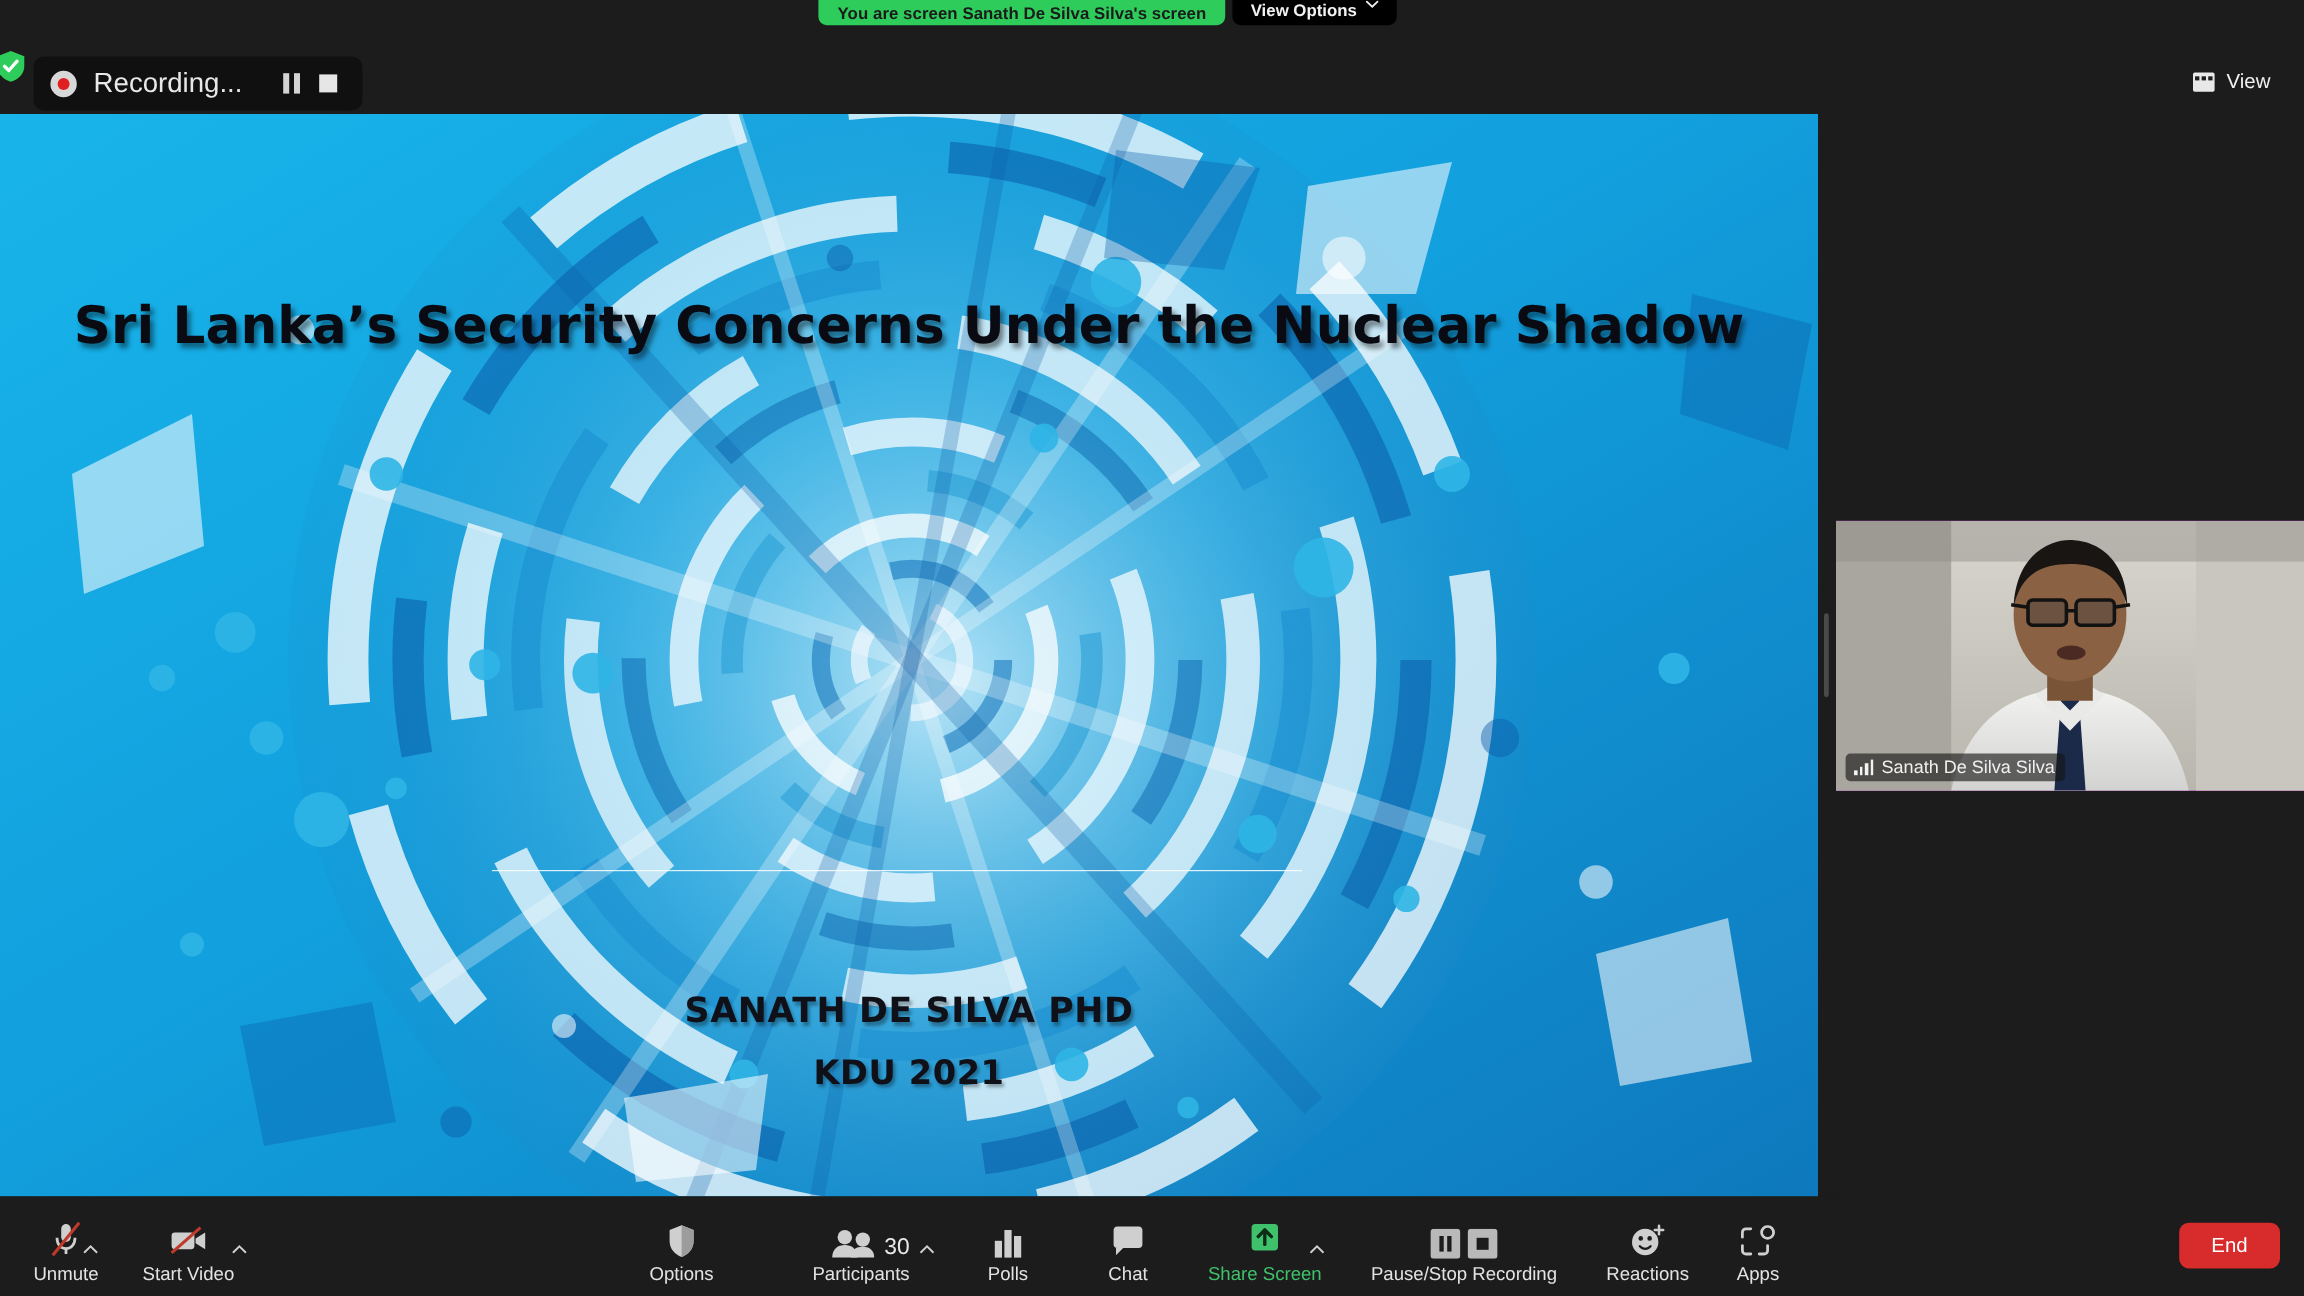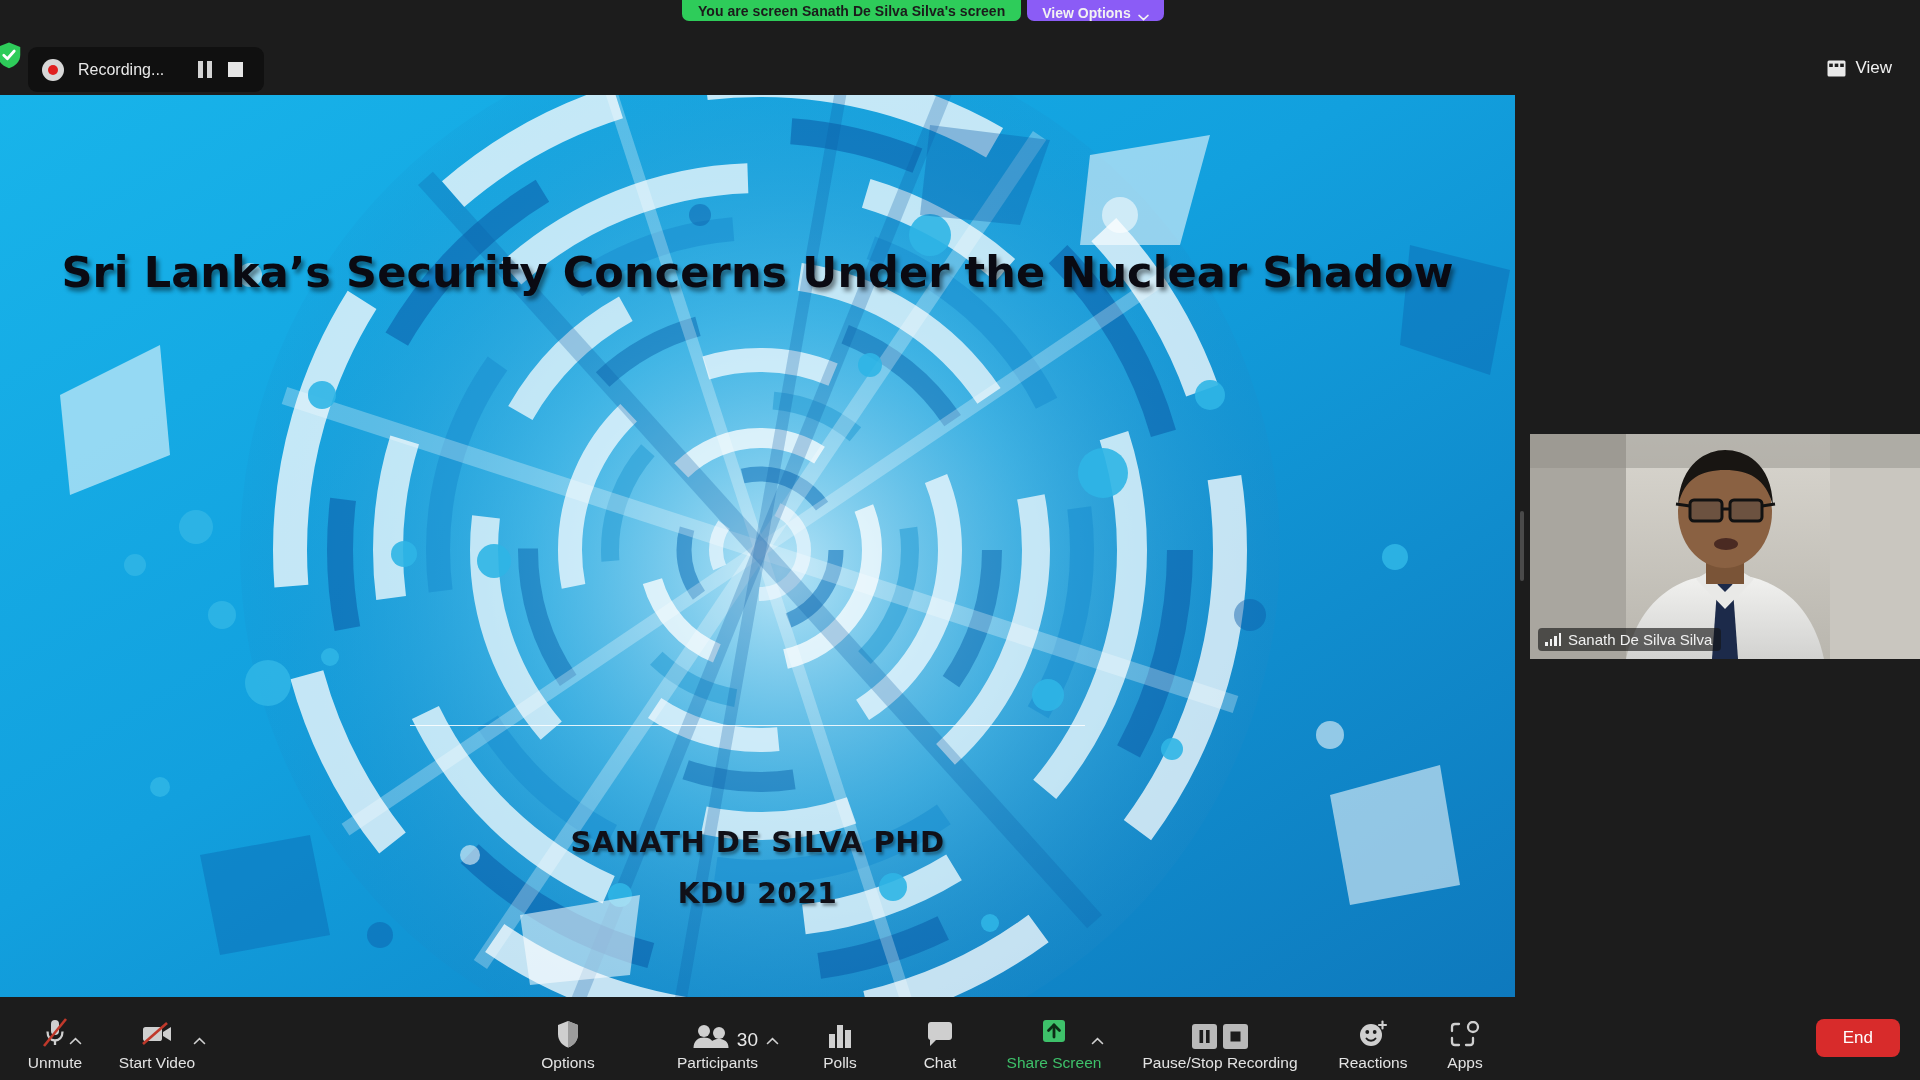--- a/index.html
+++ b/index.html
@@ -37,24 +37,24 @@
   }
   #banner-pill {
     background:#2ecc5a;
     border-bottom-left-radius:7px; border-bottom-right-radius:7px;
     padding:0 16px;
     display:flex; align-items:center;
     font-size:14px; font-weight:bold; color:#1b1b1b;
     letter-spacing:.05px; white-space:nowrap;
   }
   #view-options-btn {
-    background:#8b5cf6;
+    background:#000000;
     border-bottom-left-radius:7px; border-bottom-right-radius:7px;
     margin-left:6px; padding:0 15px;
-    display:flex; align-items:flex-end; gap:7px;
+    display:flex; align-items:flex-start; gap:7px;
     font-size:14px; font-weight:bold; color:#f2f2f2;
     white-space:nowrap; cursor:pointer;
   }
   #view-options-btn .chev { display:block; }
 
   
   #topbar {
     position:absolute; left:0; top:22px; width:1920px; height:70px;
     background:#1c1c1c;
   }
@@ -66,21 +66,21 @@
     background:#101010; border-radius:9px;
     display:flex; align-items:center; gap:0px; padding:0 14px;
   }
   #rec-dot-wrap {
     width:22px; height:22px; border-radius:50%;
     background:#d8d8d8; display:flex; align-items:center; justify-content:center;
     flex:none;
   }
   #rec-dot { width:10px; height:10px; border-radius:50%; background:#e02020; }
   #rec-label {
-    font-size:16px; color:#e8e8e8; margin-left:14px; margin-right:26px;
+    font-size:23px; color:#e8e8e8; margin-left:14px; margin-right:26px;
     white-space:nowrap;
   }
   .rec-ctl { width:30px; height:30px; display:flex; align-items:center; justify-content:center; cursor:pointer; }
   #rec-pause .bar { width:5px; height:17px; background:#d4d4d4; display:inline-block; }
   #rec-pause { gap:4px; }
   #rec-stop .sq { width:15px; height:15px; background:#e6e6e6; }
 
   #view-btn {
     position:absolute; right:14px; top:27px; height:38px;
     display:flex; align-items:center; gap:9px;

